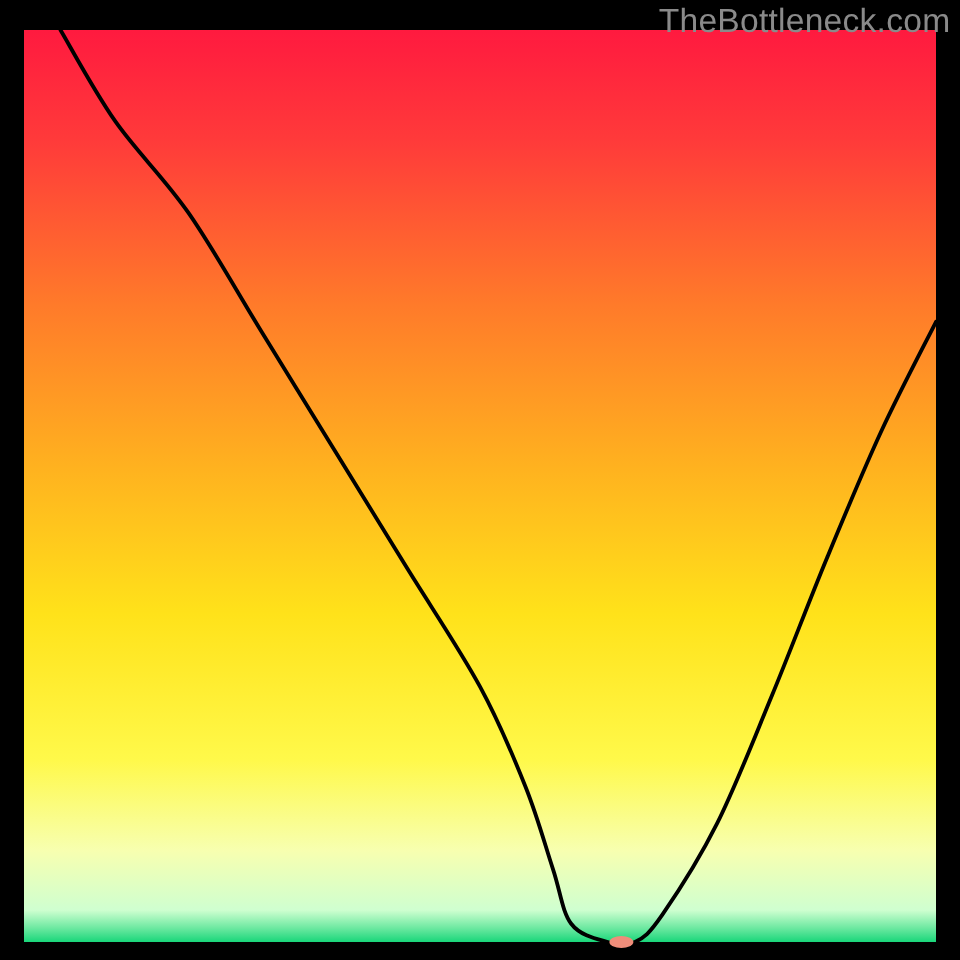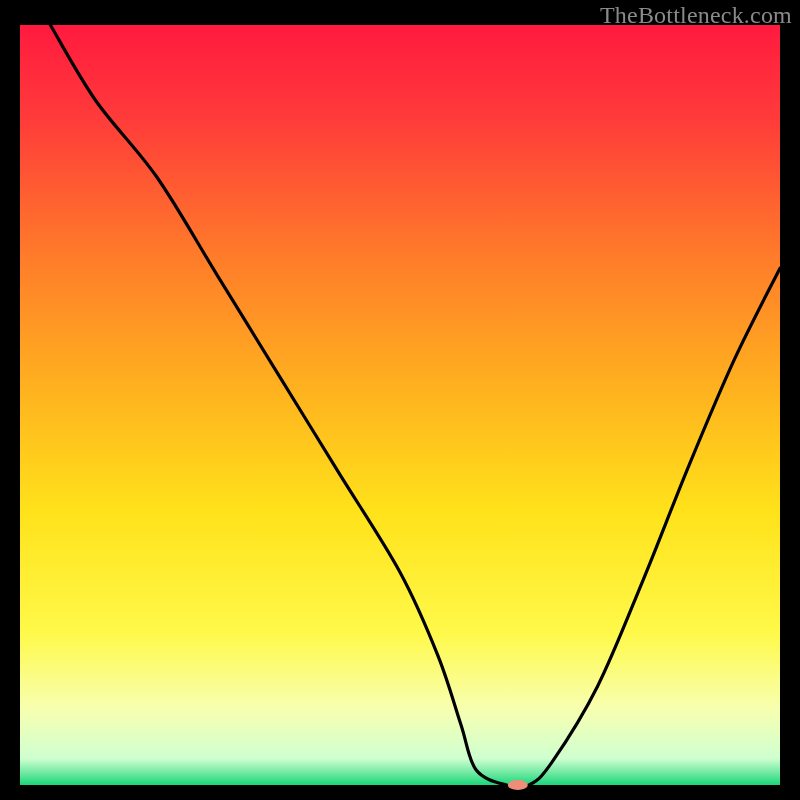--- a/index.html
+++ b/index.html
@@ -20,22 +20,22 @@
     display: block;
     position: absolute;
     left: 0;
     top: 0;
   }
   .watermark {
     position: absolute;
     top: 2px;
     right: 8px;
     color: #8a8a8a;
-    font-family: Liberation Serif, serif;
-    font-size: 24px;
+    font-family: Liberation Sans, sans-serif;
+    font-size: 28px;
     font-weight: 500;
     letter-spacing: 0.2px;
     user-select: none;
   }
 </style>
 </head>
 <body>
 
 <div class="wrap">
   <svg id="chart-svg" width="800" height="800" viewBox="0 0 800 800">

